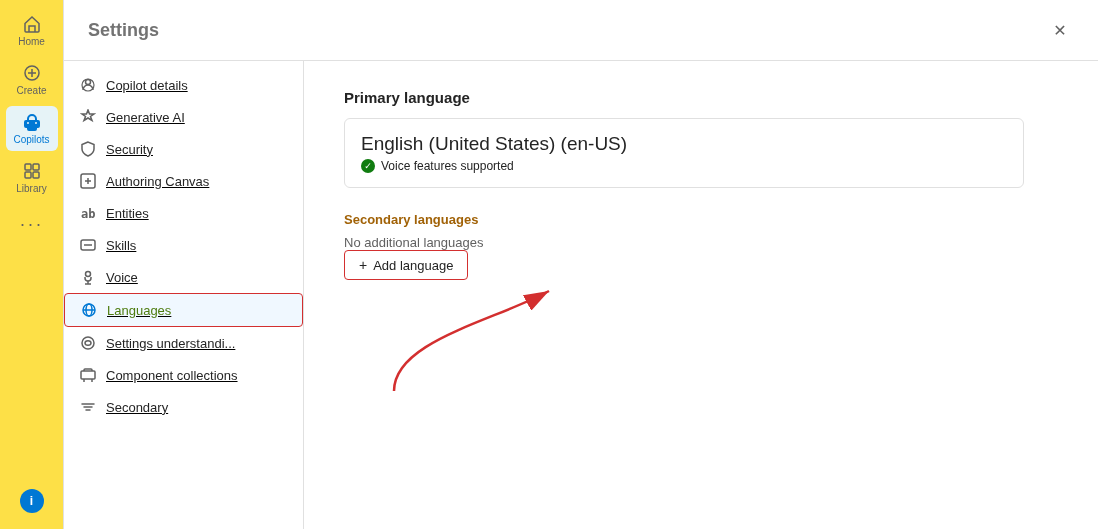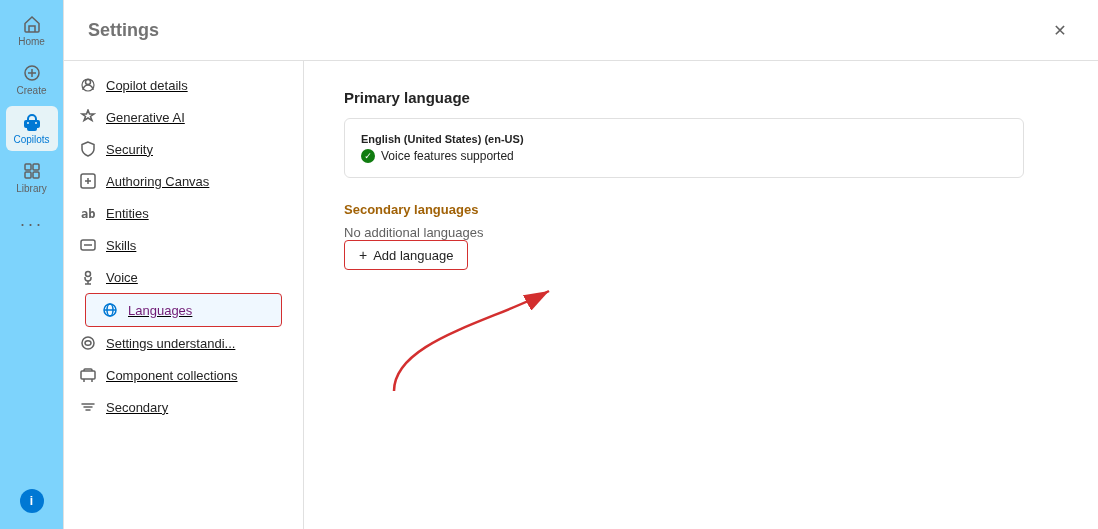--- a/index.html
+++ b/index.html
@@ -1,21 +1,21 @@
 <!DOCTYPE html>
 <html><head>
   <meta charset="utf-8">
   <style>
     * { box-sizing: border-box; margin: 0; padding: 0; }
     body { font-family: 'Segoe UI', Tahoma, Geneva, Verdana, sans-serif; background: #fff; width: 1098px; height: 529px; overflow: hidden; display: flex; }
 
     
     .nav-bar {
       width: 64px;
-      background: #7dd3fc;
+      background: #fde047;
       border-right: 1px solid #e0e0e0;
       display: flex;
       flex-direction: column;
       align-items: center;
       padding: 8px 0;
       gap: 4px;
       height: 529px;
     }
     .nav-item {
       display: flex;
@@ -97,24 +97,24 @@
       align-items: center;
       gap: 10px;
       padding: 8px 16px;
       cursor: pointer;
       font-size: 13px;
       color: #242424;
       border-radius: 0;
     }
     .sidebar-item.active {
       background: #f0f8ff;
-      color: #701a75;
+      color: #4d7c0f;
       border: 1.5px solid #d32f2f;
       border-radius: 4px;
-      margin: 0 21px;
+      margin: 0 0;
     }
     .sidebar-item svg {
       width: 16px; height: 16px;
       stroke: #616161; fill: none; stroke-width: 1.5;
       flex-shrink: 0;
     }
     .sidebar-item.active svg { stroke: #0078d4; }
     .sidebar-item-label { flex: 1; }
 
     
@@ -134,21 +134,21 @@
       border: 1px solid #e0e0e0;
       border-radius: 6px;
       padding: 14px 16px;
       display: flex;
       align-items: center;
       gap: 10px;
       margin-bottom: 24px;
       max-width: 680px;
     }
     .lang-info { display: flex; flex-direction: column; gap: 4px; }
-    .lang-name { font-size: 11px; font-weight: 700; color: #242424; }
+    .lang-name { font-size: 19px; font-weight: 400; color: #242424; }
     .voice-supported {
       display: flex; align-items: center; gap: 6px;
       font-size: 12px; color: #242424;
     }
     .check-circle {
       width: 14px; height: 14px;
       background: #107c10;
       border-radius: 50%;
       display: flex; align-items: center; justify-content: center;
       color: white; font-size: 9px;

